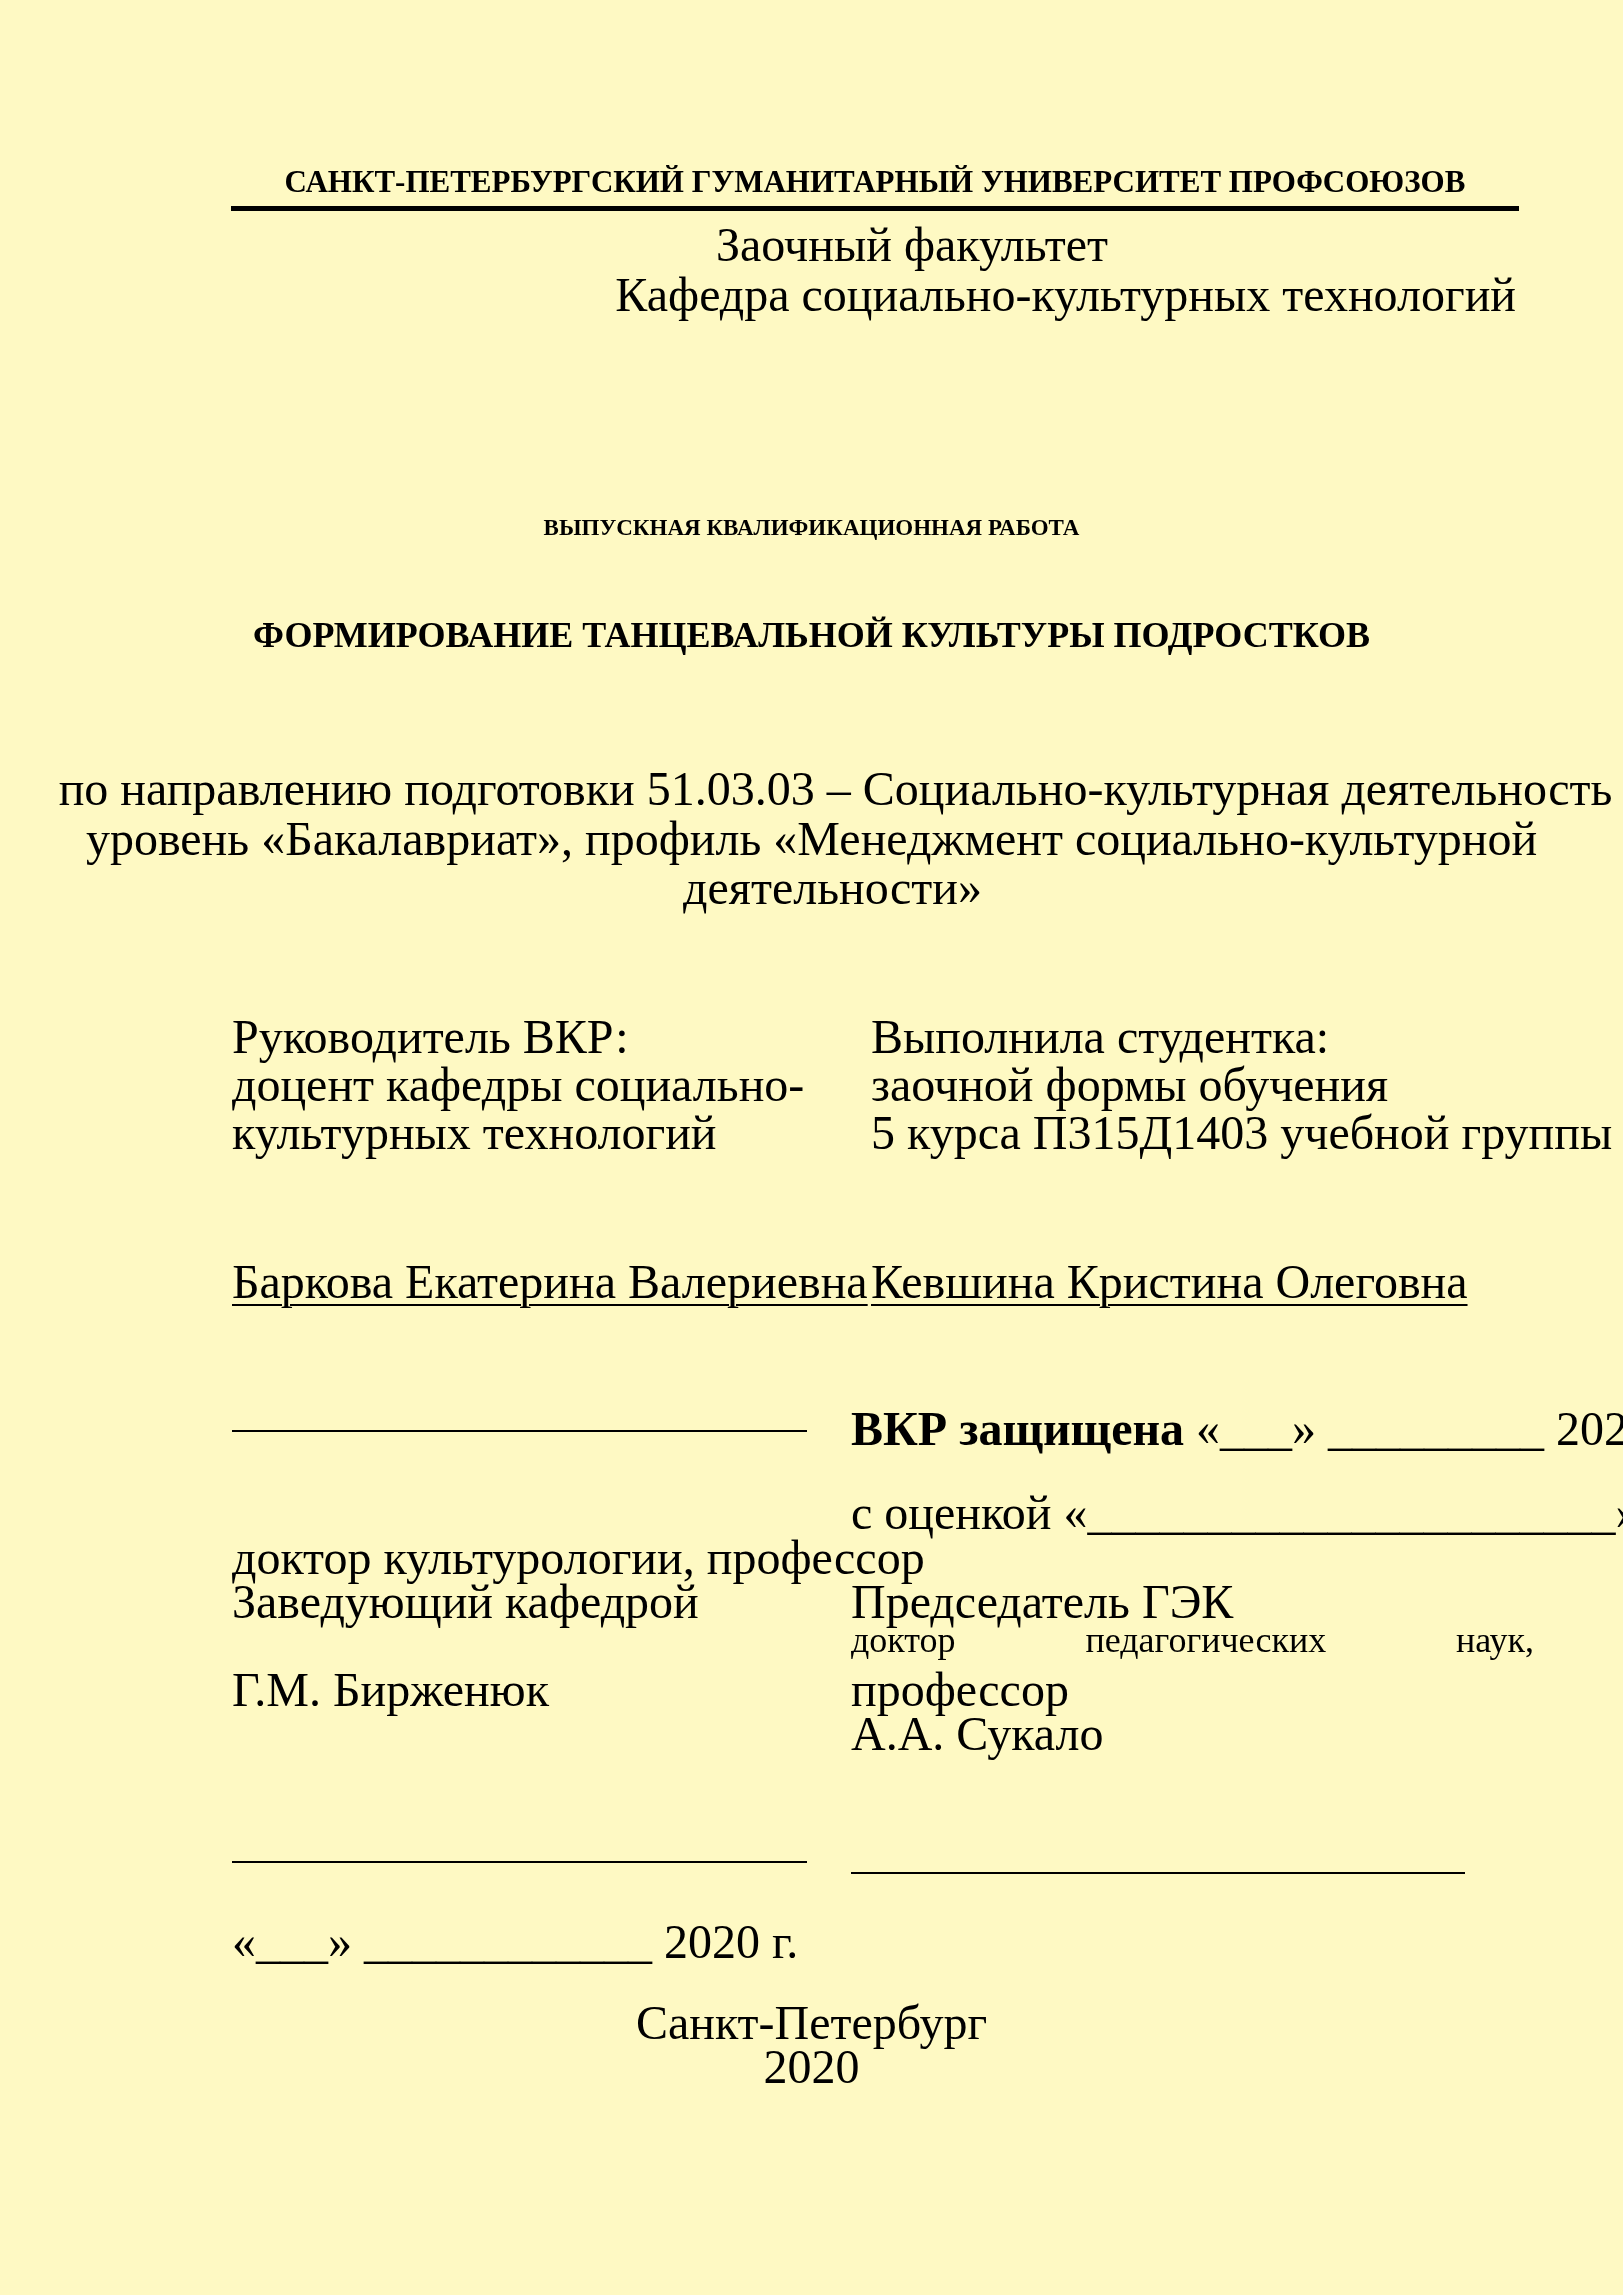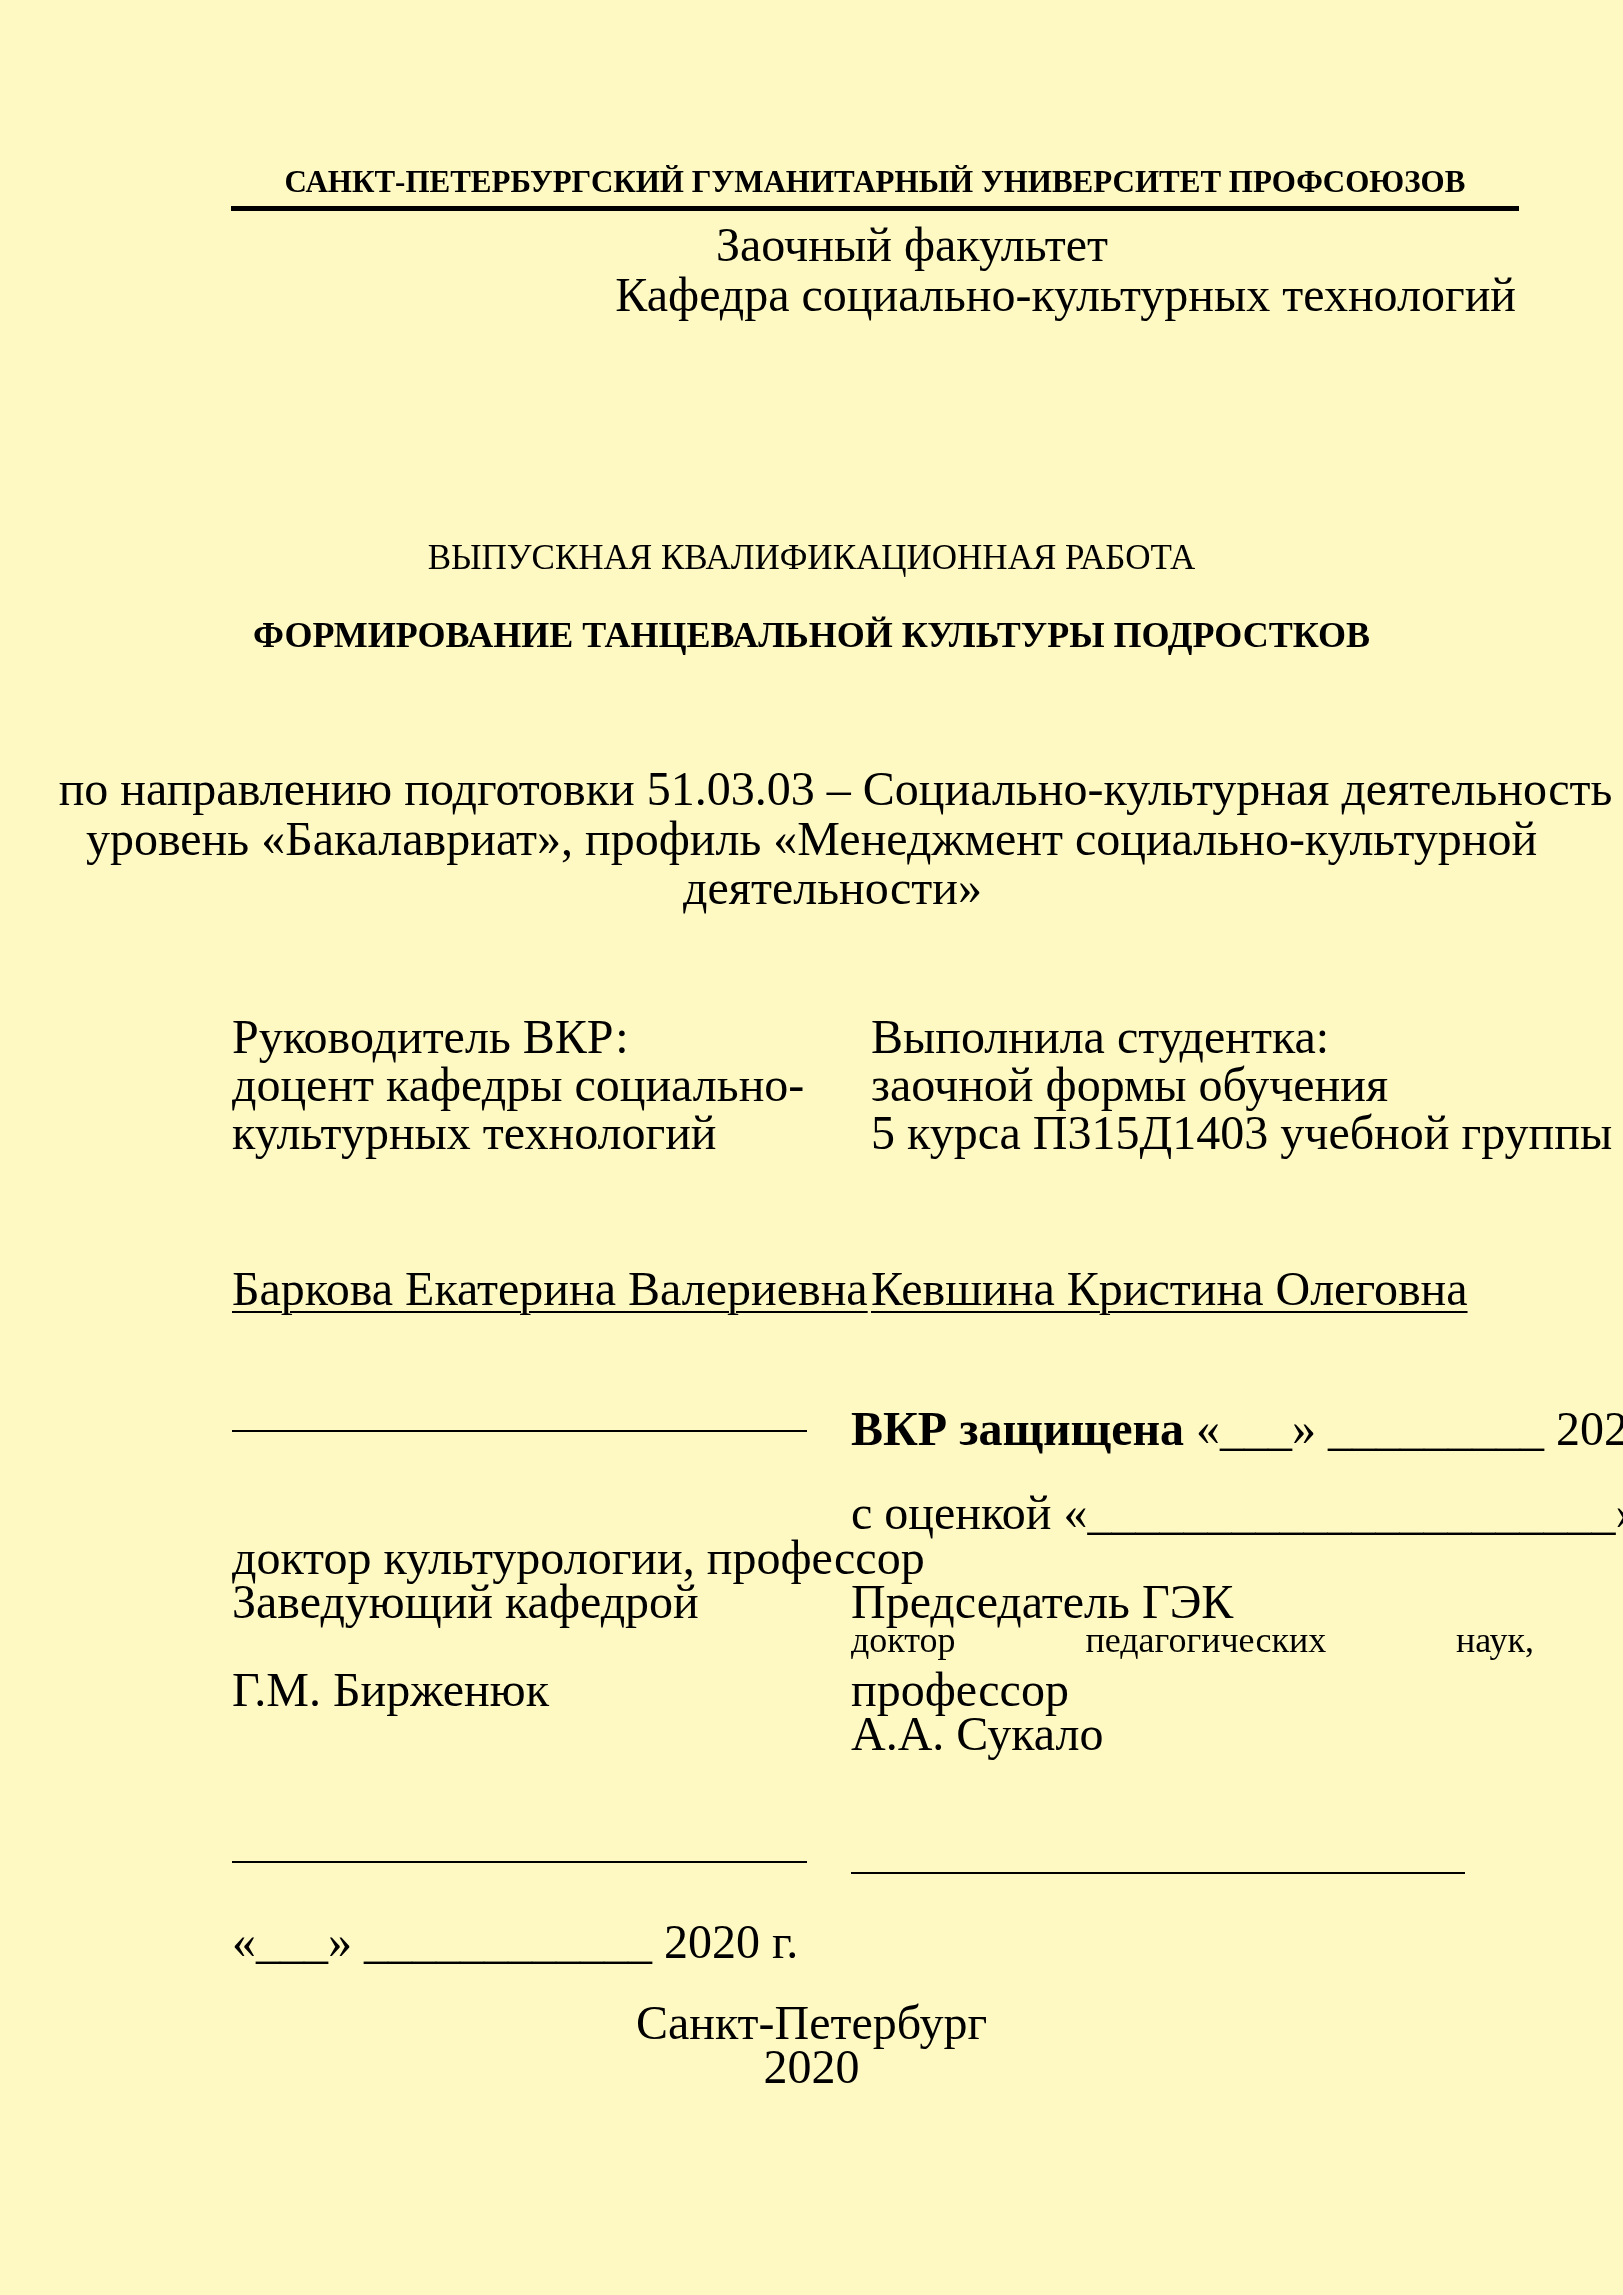--- a/index.html
+++ b/index.html
@@ -23,39 +23,39 @@
     background: #fef9c3;
   }
   .t {
     position: absolute;
     white-space: nowrap;
     font-size: 48px;
     line-height: 1;
   }
   .b { font-weight: bold; }
   .center { left: 0; width: 1623px; text-align: center; }
-  .u { text-decoration: underline; text-decoration-thickness: 2.4px; text-underline-offset: 6.3px; margin-top: 7px; }
+  .u { text-decoration: underline; text-decoration-thickness: 2.4px; text-underline-offset: 6.3px; }
 
   .univ {
     left: 231px; width: 1288px;
     top: 166px;
     text-align: center;
     font-size: 31px;
     font-weight: bold;
   }
   .rule {
     position: absolute;
     left: 231px; top: 206px;
     width: 1288px; height: 4.7px;
     background: #000;
   }
   .faculty { left: 716px; top: 221px; }
   .dept { right: 107px; top: 271px; }
 
-  .vkr-title { top: 540px; font-weight: normal; font-size: 35px; }
+  .vkr-title { top: 516px; font-weight: bold; font-size: 23px; }
   .theme1 { top: 617px; font-weight: bold; font-size: 36px; }
   .theme2 { top: 664px; font-weight: bold; font-size: 36px; }
 
   .dir1 { top: 765px; padding-left: 24px; }
   .dir2 { top: 815px; }
   .dir3 { top: 864px; padding-left: 21px; }
 
   .col-l { left: 232px; }
   .col-r { left: 871px; }
   .col-r2 { left: 851px; }

